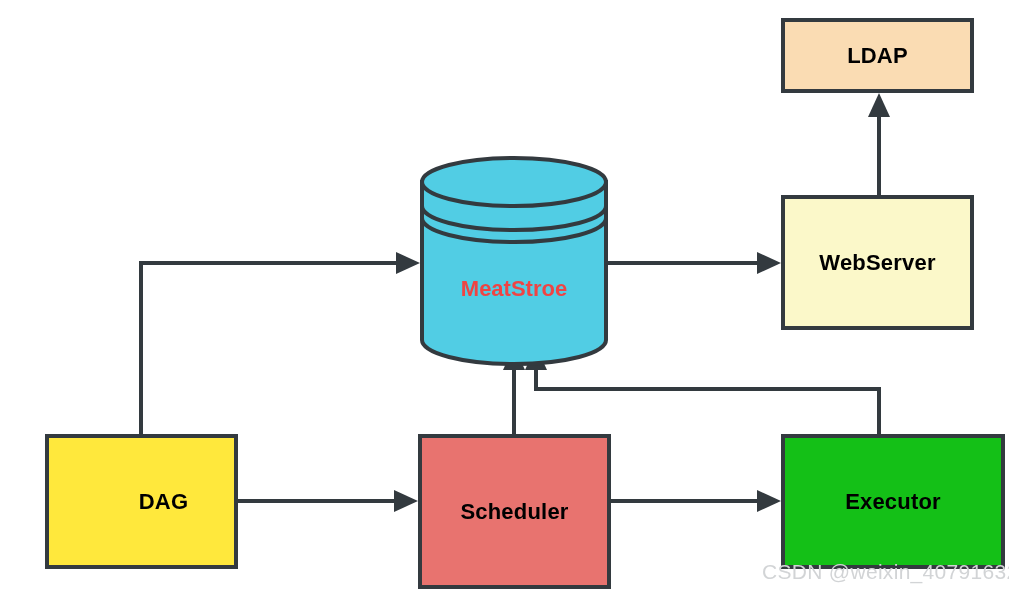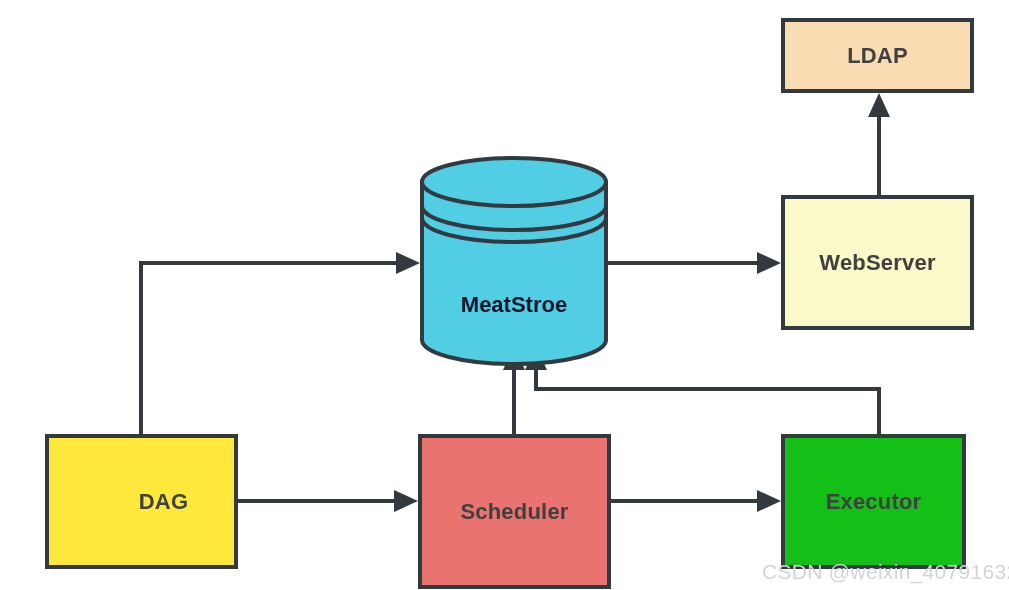--- a/index.html
+++ b/index.html
@@ -23,21 +23,21 @@
     box-sizing: border-box;
     border: 4px solid #333a3f;
     display: flex;
     align-items: center;
     justify-content: center;
   }
   .node-label {
     font-family: "Liberation Sans", sans-serif;
     font-weight: bold;
     font-size: 22px;
-    color: #404040;
+    color: #000000;
     letter-spacing: 0.2px;
     white-space: nowrap;
     text-align: center;
   }
   #node-ldap {
     left: 781px;
     top: 18px;
     width: 193px;
     height: 75px;
     background: #fadcb3;
@@ -61,45 +61,45 @@
   #node-scheduler {
     left: 418px;
     top: 434px;
     width: 193px;
     height: 155px;
     background: #e8736f;
   }
   #node-executor {
     left: 781px;
     top: 434px;
-    width: 185px;
+    width: 224px;
     height: 135px;
     background: #14c017;
   }
   #node-meatstroe {
     position: absolute;
     left: 414px;
     top: 168px;
     width: 200px;
     height: 186px;
   }
   #node-meatstroe svg {
     display: block;
     overflow: visible;
   }
   .db-label {
     position: absolute;
     left: 0;
-    top: 124px;
+    top: 108px;
     width: 200px;
     text-align: center;
     font-family: "Liberation Sans", sans-serif;
     font-weight: bold;
     font-size: 22px;
-    color: #0f172a;
+    color: #ef4444;
     pointer-events: none;
   }
   #edge-layer {
     position: absolute;
     left: 0;
     top: 0;
     width: 1009px;
     height: 590px;
     pointer-events: none;
   }

